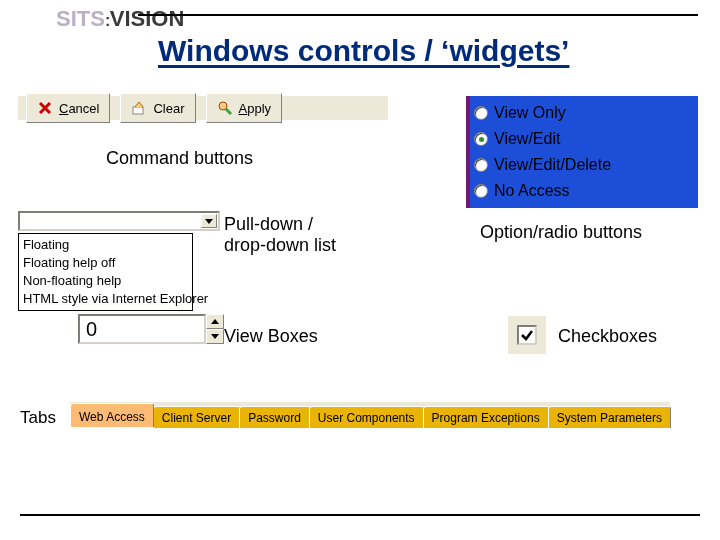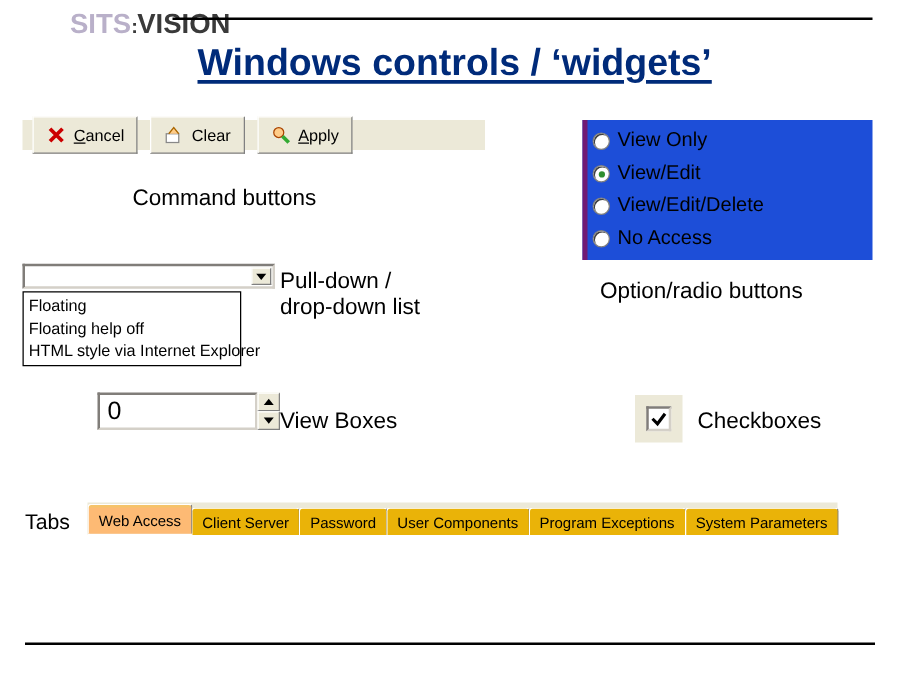--- a/index.html
+++ b/index.html
@@ -164,20 +164,21 @@
 <div class="ddwrap">
   <div class="ddbox">
     <span></span>
     <div class="ddarrow">
       <span class="tri-down"></span>
     </div>
   </div>
   <div class="ddlist">
     <div>Floating</div>
     <div>Floating help off</div>
+    <div>Non-floating help</div>
     <div>HTML style via Internet Explorer</div>
   </div>
 </div>
 <div class="label pull" style="white-space:pre-line">Pull-down /
 drop-down list</div>
 
 <div class="spinwrap">
   <div class="spinval">0</div>
   <div class="spinbtns">
     <div class="spb">

